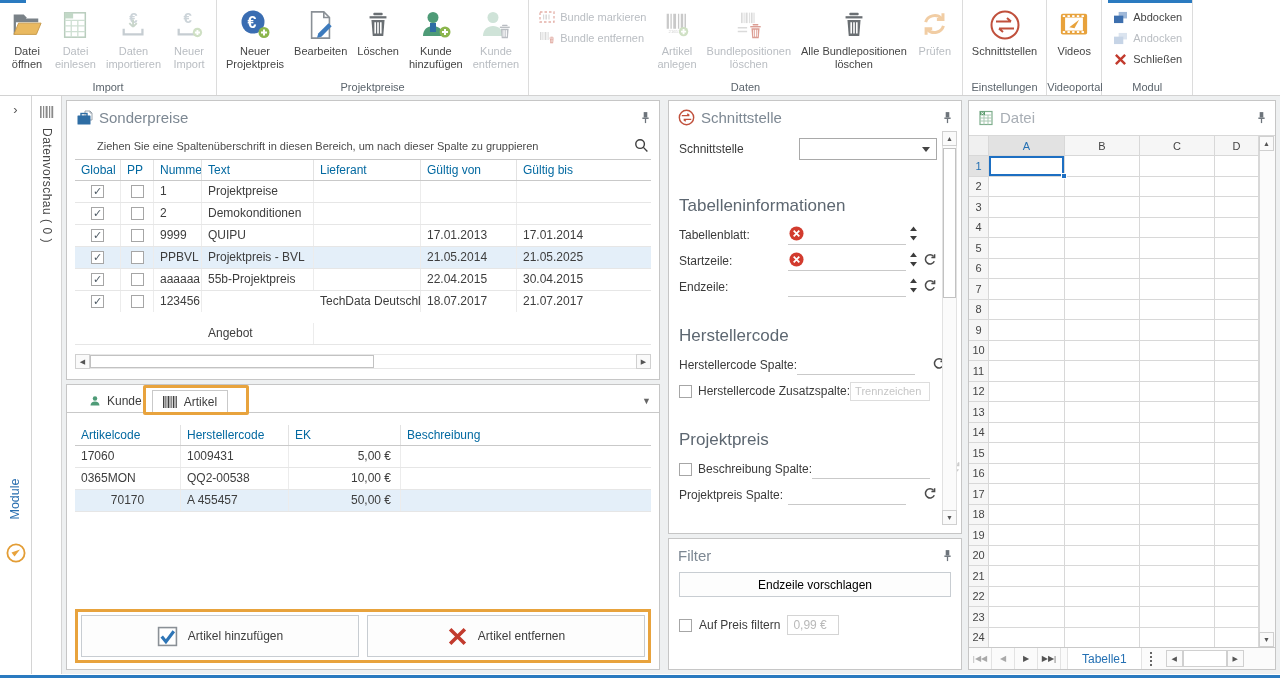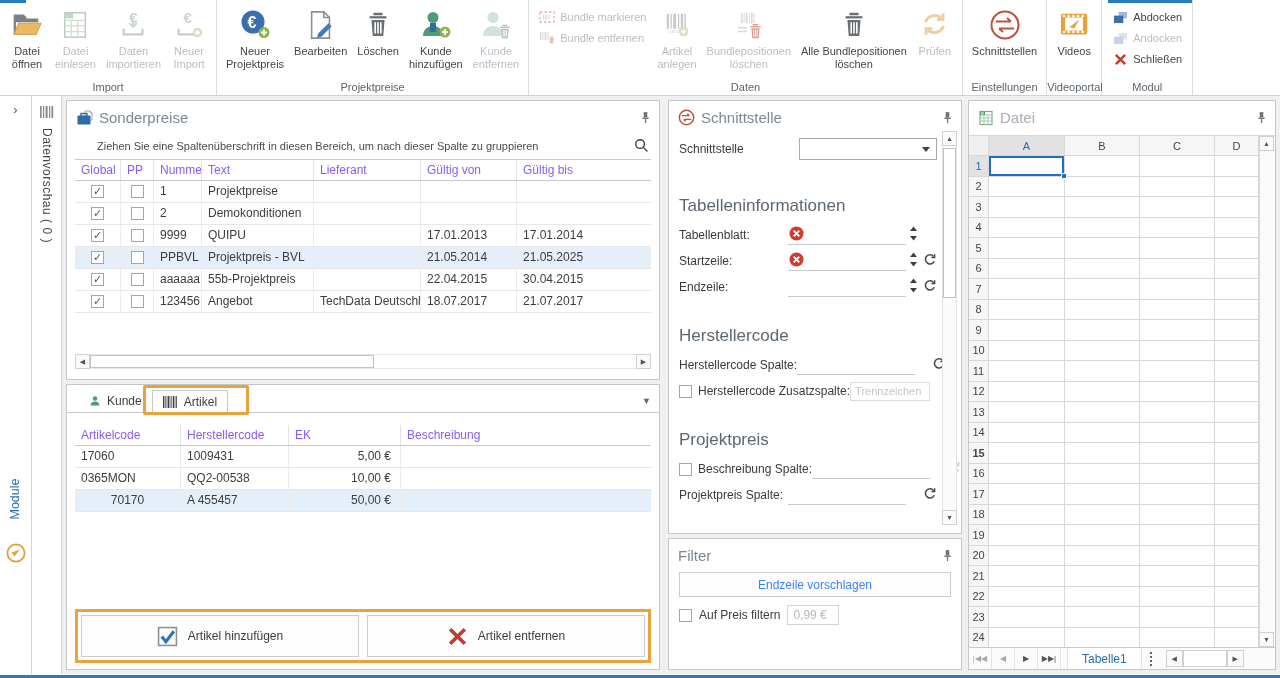--- a/index.html
+++ b/index.html
@@ -44,21 +44,21 @@
   .p-title { font-size:15px; color:#7d8893; }
   .p-title.faint { color:#a8aeb5; }
   .pin { margin-left:auto; cursor:pointer; display:flex; }
 
   
   #p-sonder { left:4px; top:4px; width:594px; height:280px; }
   .groupby { display:flex; align-items:center; padding:8px 10px 6px 30px; font-size:11px; color:#4a4a4a; }
   .groupby .sicon { margin-left:auto; cursor:pointer; display:flex; }
   .grid { margin:0 8px; }
   .g-head { display:flex; border-top:1px solid #c9c9c9; border-bottom:1px solid #c9c9c9; }
-  .g-hc { padding:3px 6px; font-size:12px; color:#8b5cf6; border-right:1px solid #e2e2e2; cursor:pointer; white-space:nowrap; overflow:hidden; }
+  .g-hc { padding:3px 6px; font-size:12px; color:#0369a1; border-right:1px solid #e2e2e2; cursor:pointer; white-space:nowrap; overflow:hidden; }
   .g-hc:last-child { border-right:none; }
   .g-row { display:flex; border-bottom:1px solid #e6e6e6; cursor:pointer; background:#fff; }
   .g-row.sel { background:#e4eff9; }
   .g-c { padding:3px 6px; font-size:12px; border-right:1px solid #ececec; white-space:nowrap; overflow:hidden; height:21px; }
   .g-c:last-child { border-right:none; }
   .g-c.center { display:flex; justify-content:center; align-items:center; }
   .g-c.num { text-align:right; padding-right:9px; }
   .cb { width:13px; height:13px; border:1px solid #a6a6a6; background:#fff; display:inline-flex; align-items:center; justify-content:center; cursor:pointer; flex:0 0 auto; }
   .cb.on::after { content:"✓"; font-size:11px; color:#4e5a64; line-height:1; }
   .hscroll { position:absolute; left:8px; right:8px; bottom:10px; height:15px; display:flex; }
@@ -92,21 +92,21 @@
   .combo { margin-left:auto; width:138px; height:22px; border:1px solid #a9a9a9; background:#fff; display:flex; align-items:center; cursor:pointer; }
   .combo .arrow { margin-left:auto; margin-right:6px; width:0; height:0; border-left:4px solid transparent; border-right:4px solid transparent; border-top:5px solid #444; }
   .sch-box { width:80px; height:19px; border:1px solid #ddd; color:#c6c6c6; font-size:11px; display:flex; align-items:center; padding:0 4px; }
   .vscroll { position:absolute; top:30px; right:4px; bottom:8px; width:15px; border:1px solid #e2e2e2; background:#fbfbfb; }
   .vs-btn { position:absolute; left:-1px; width:15px; height:15px; border:1px solid #d0d0d0; background:#fafafa; color:#555; font-size:7px; display:flex; align-items:center; justify-content:center; cursor:pointer; }
   .vs-thumb { position:absolute; left:0px; top:16px; width:13px; height:150px; border:1px solid #c2c2c2; background:#fff; cursor:grab; }
 
   
   #p-filter { left:606px; top:442px; width:294px; height:132px; }
   .f-body { padding:4px 10px; }
-  .f-btn { width:100%; height:25px; border:1px solid #c8cdd2; background:#fdfdfd; display:flex; align-items:center; justify-content:center; font-size:12px; color:#3b82f6; margin-bottom:8px; cursor:pointer; }
+  .f-btn { width:100%; height:25px; border:1px solid #c8cdd2; background:#fdfdfd; display:flex; align-items:center; justify-content:center; font-size:12px; color:#000000; margin-bottom:18px; cursor:pointer; }
   .f-cbrow { display:flex; align-items:center; gap:7px; margin-top:6px; }
   .f-price { width:52px; height:20px; border:1px solid #d4d4d4; color:#b9b9b9; font-size:12px; display:flex; align-items:center; padding:0 5px; }
 
   
   #p-datei { left:906px; top:4px; width:308px; height:570px; }
   .xl { position:absolute; top:34px; left:0; right:0; bottom:22px; border-top:1px solid #d8d8d8; }
   .xl-row { display:flex; height:20.5px; }
   .xl-row.hdr { height:20px; }
   .xl-cell { border-right:1px solid #d8d8d8; border-bottom:1px solid #d8d8d8; font-size:11px; color:#444; display:flex; align-items:center; justify-content:center; background:#fff; cursor:cell; position:relative; }
   .xl-cell.h { background:#f6f6f6; cursor:pointer; }
@@ -605,21 +605,21 @@
                 <div class="g-c" style="width: 134px;">30.04.2015</div>
               </div>
               <div class="g-row">
                 <div class="g-c center" style="width: 46px;">
                   <span class="cb on"></span>
                 </div>
                 <div class="g-c center" style="width: 33px;">
                   <span class="cb"></span>
                 </div>
                 <div class="g-c" style="width: 48px;">123456</div>
-                <div class="g-c" style="width: 112px;">Angebot</div>
+                <div class="g-c" style="width: 112px; margin-top: 32px;">Angebot</div>
                 <div class="g-c" style="width: 107px;">TechData Deutschl...</div>
                 <div class="g-c" style="width: 96px;">18.07.2017</div>
                 <div class="g-c" style="width: 134px;">21.07.2017</div>
               </div>
             </div>
         </div>
         <div class="hscroll">
           <div class="sc-btn">◀</div>
           <div class="sc-track">
               <div class="sc-thumb"></div>
@@ -993,21 +993,21 @@
               <div class="xl-cell" style="width: 44px;"></div>
             </div>
             <div class="xl-row">
               <div class="xl-cell h" style="width: 20px;">14</div>
               <div class="xl-cell" style="width: 76px;"></div>
               <div class="xl-cell" style="width: 75px;"></div>
               <div class="xl-cell" style="width: 75px;"></div>
               <div class="xl-cell" style="width: 44px;"></div>
             </div>
             <div class="xl-row">
-              <div class="xl-cell h" style="width: 20px; font-weight: bold;">15</div>
+              <div class="xl-cell h" style="width: 20px;">15</div>
               <div class="xl-cell" style="width: 76px;"></div>
               <div class="xl-cell" style="width: 75px;"></div>
               <div class="xl-cell" style="width: 75px;"></div>
               <div class="xl-cell" style="width: 44px;"></div>
             </div>
             <div class="xl-row">
               <div class="xl-cell h" style="width: 20px;">16</div>
               <div class="xl-cell" style="width: 76px;"></div>
               <div class="xl-cell" style="width: 75px;"></div>
               <div class="xl-cell" style="width: 75px;"></div>

